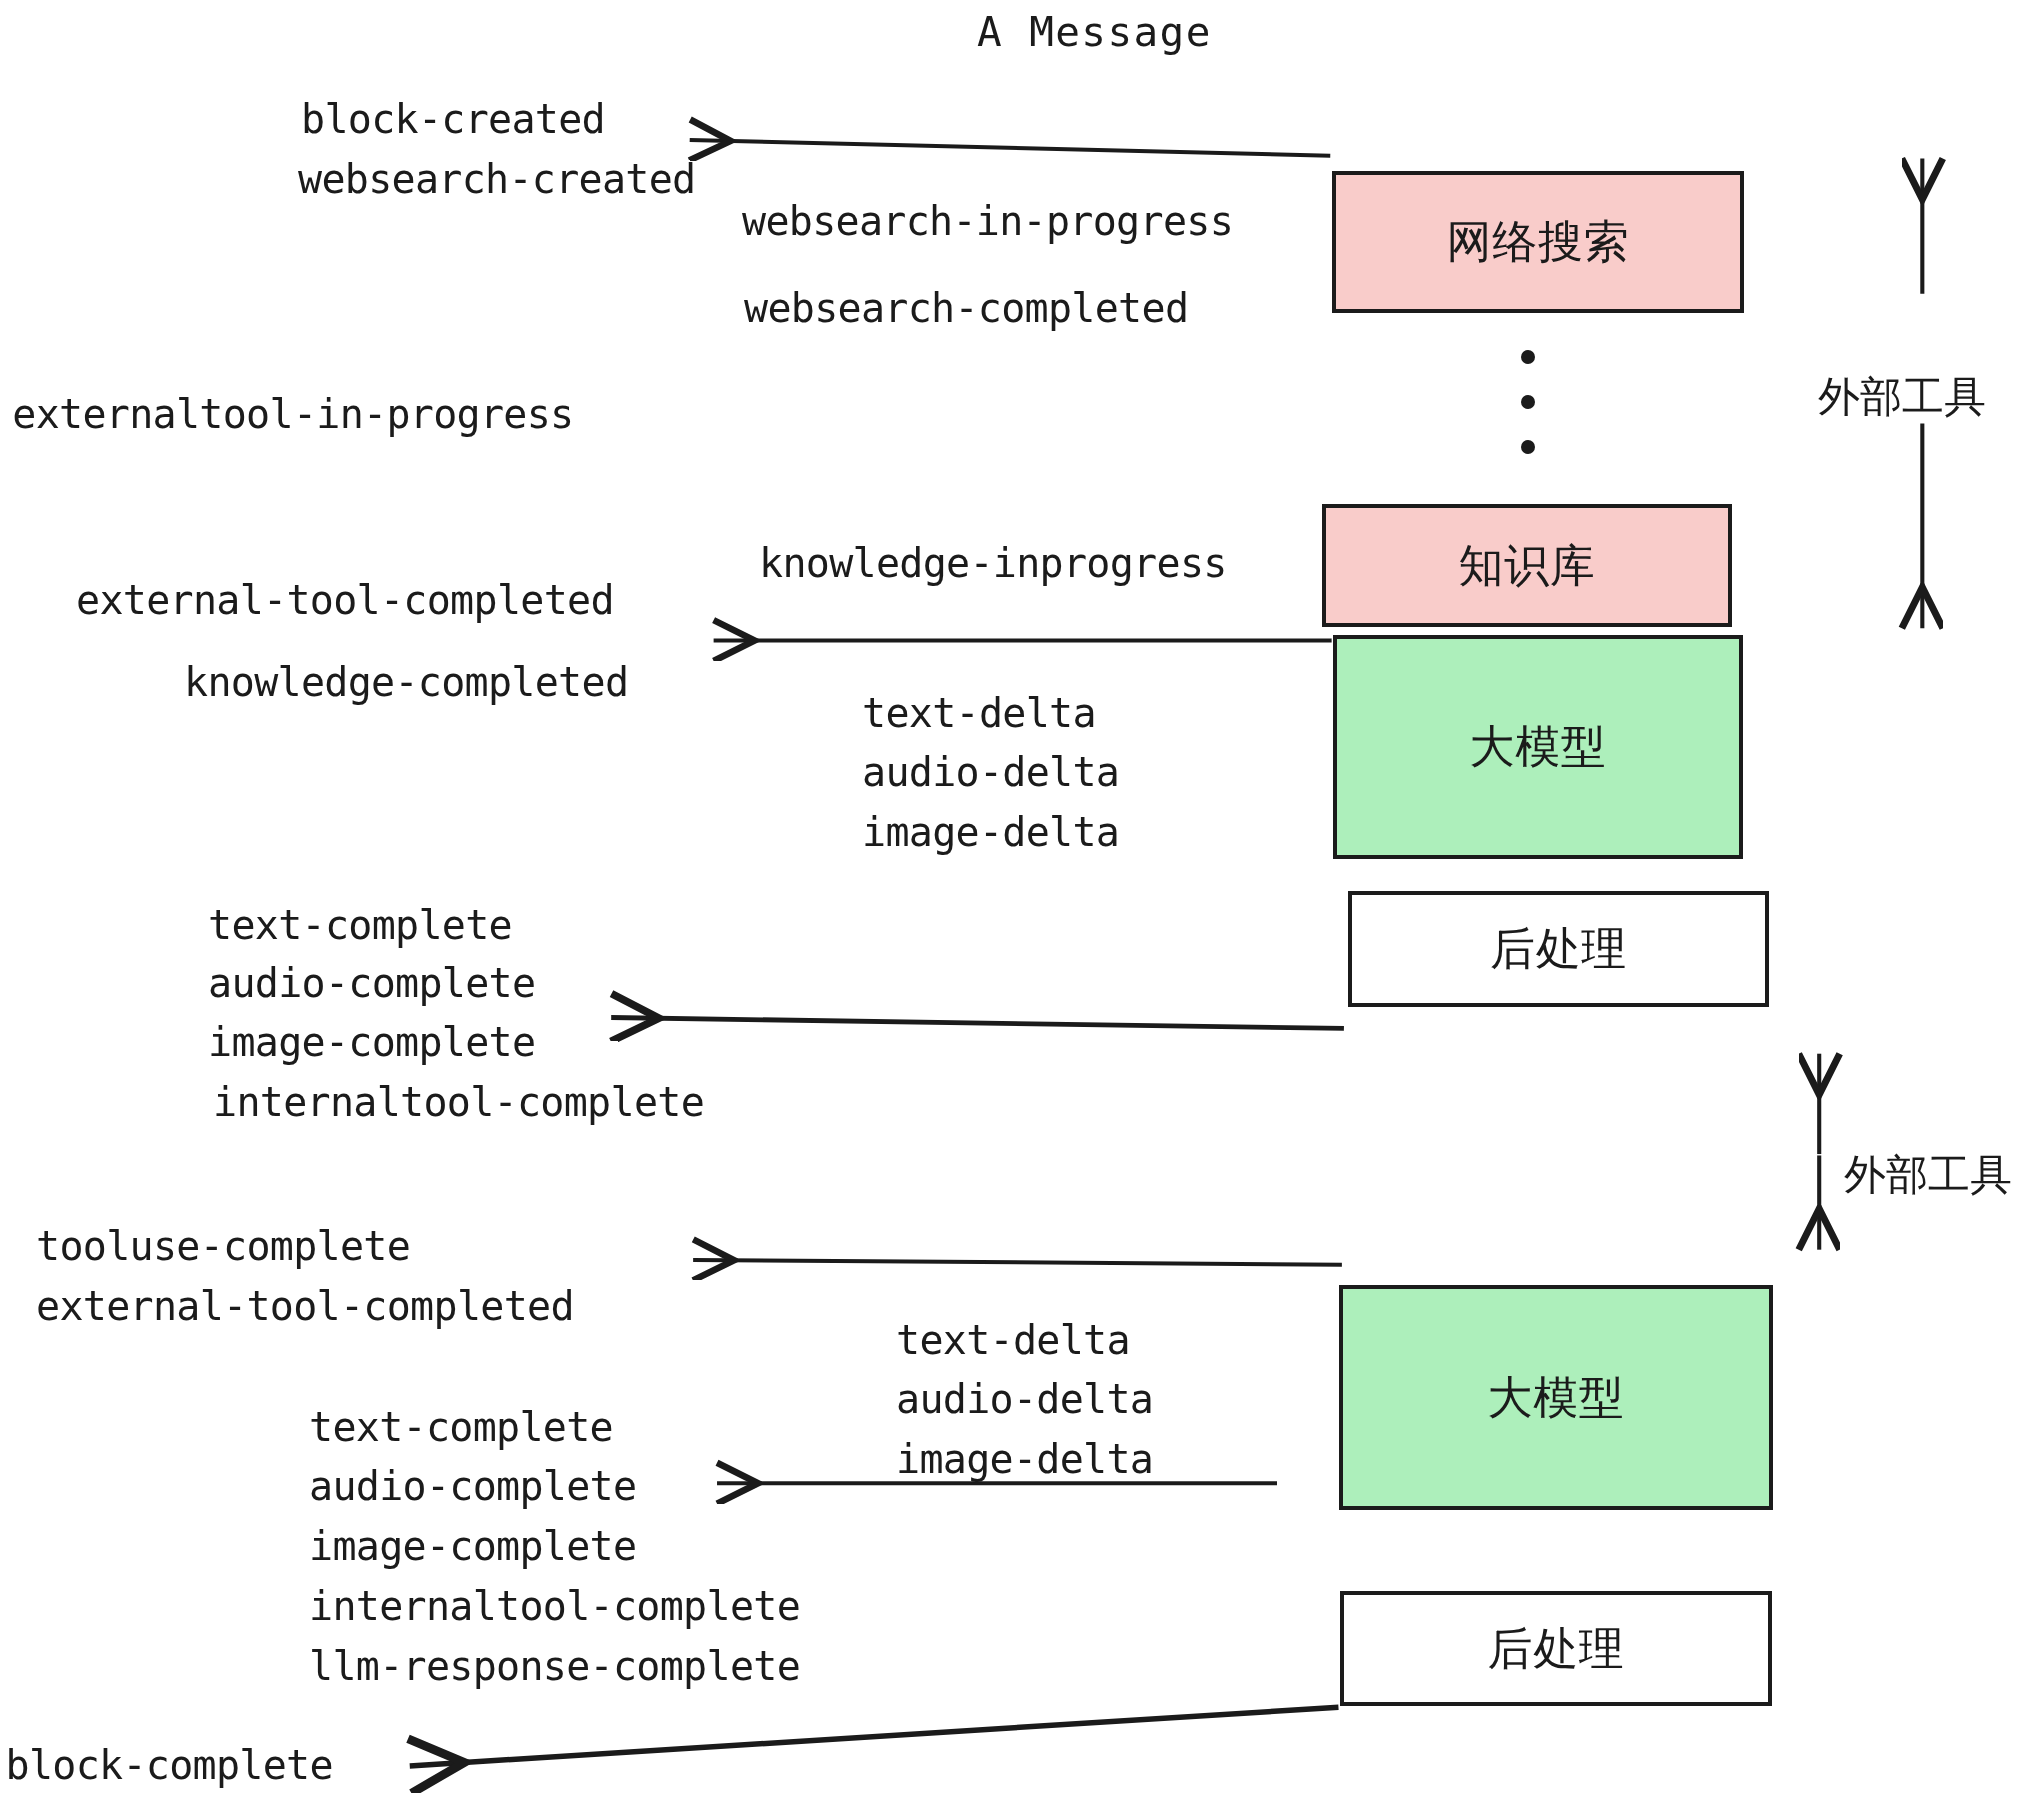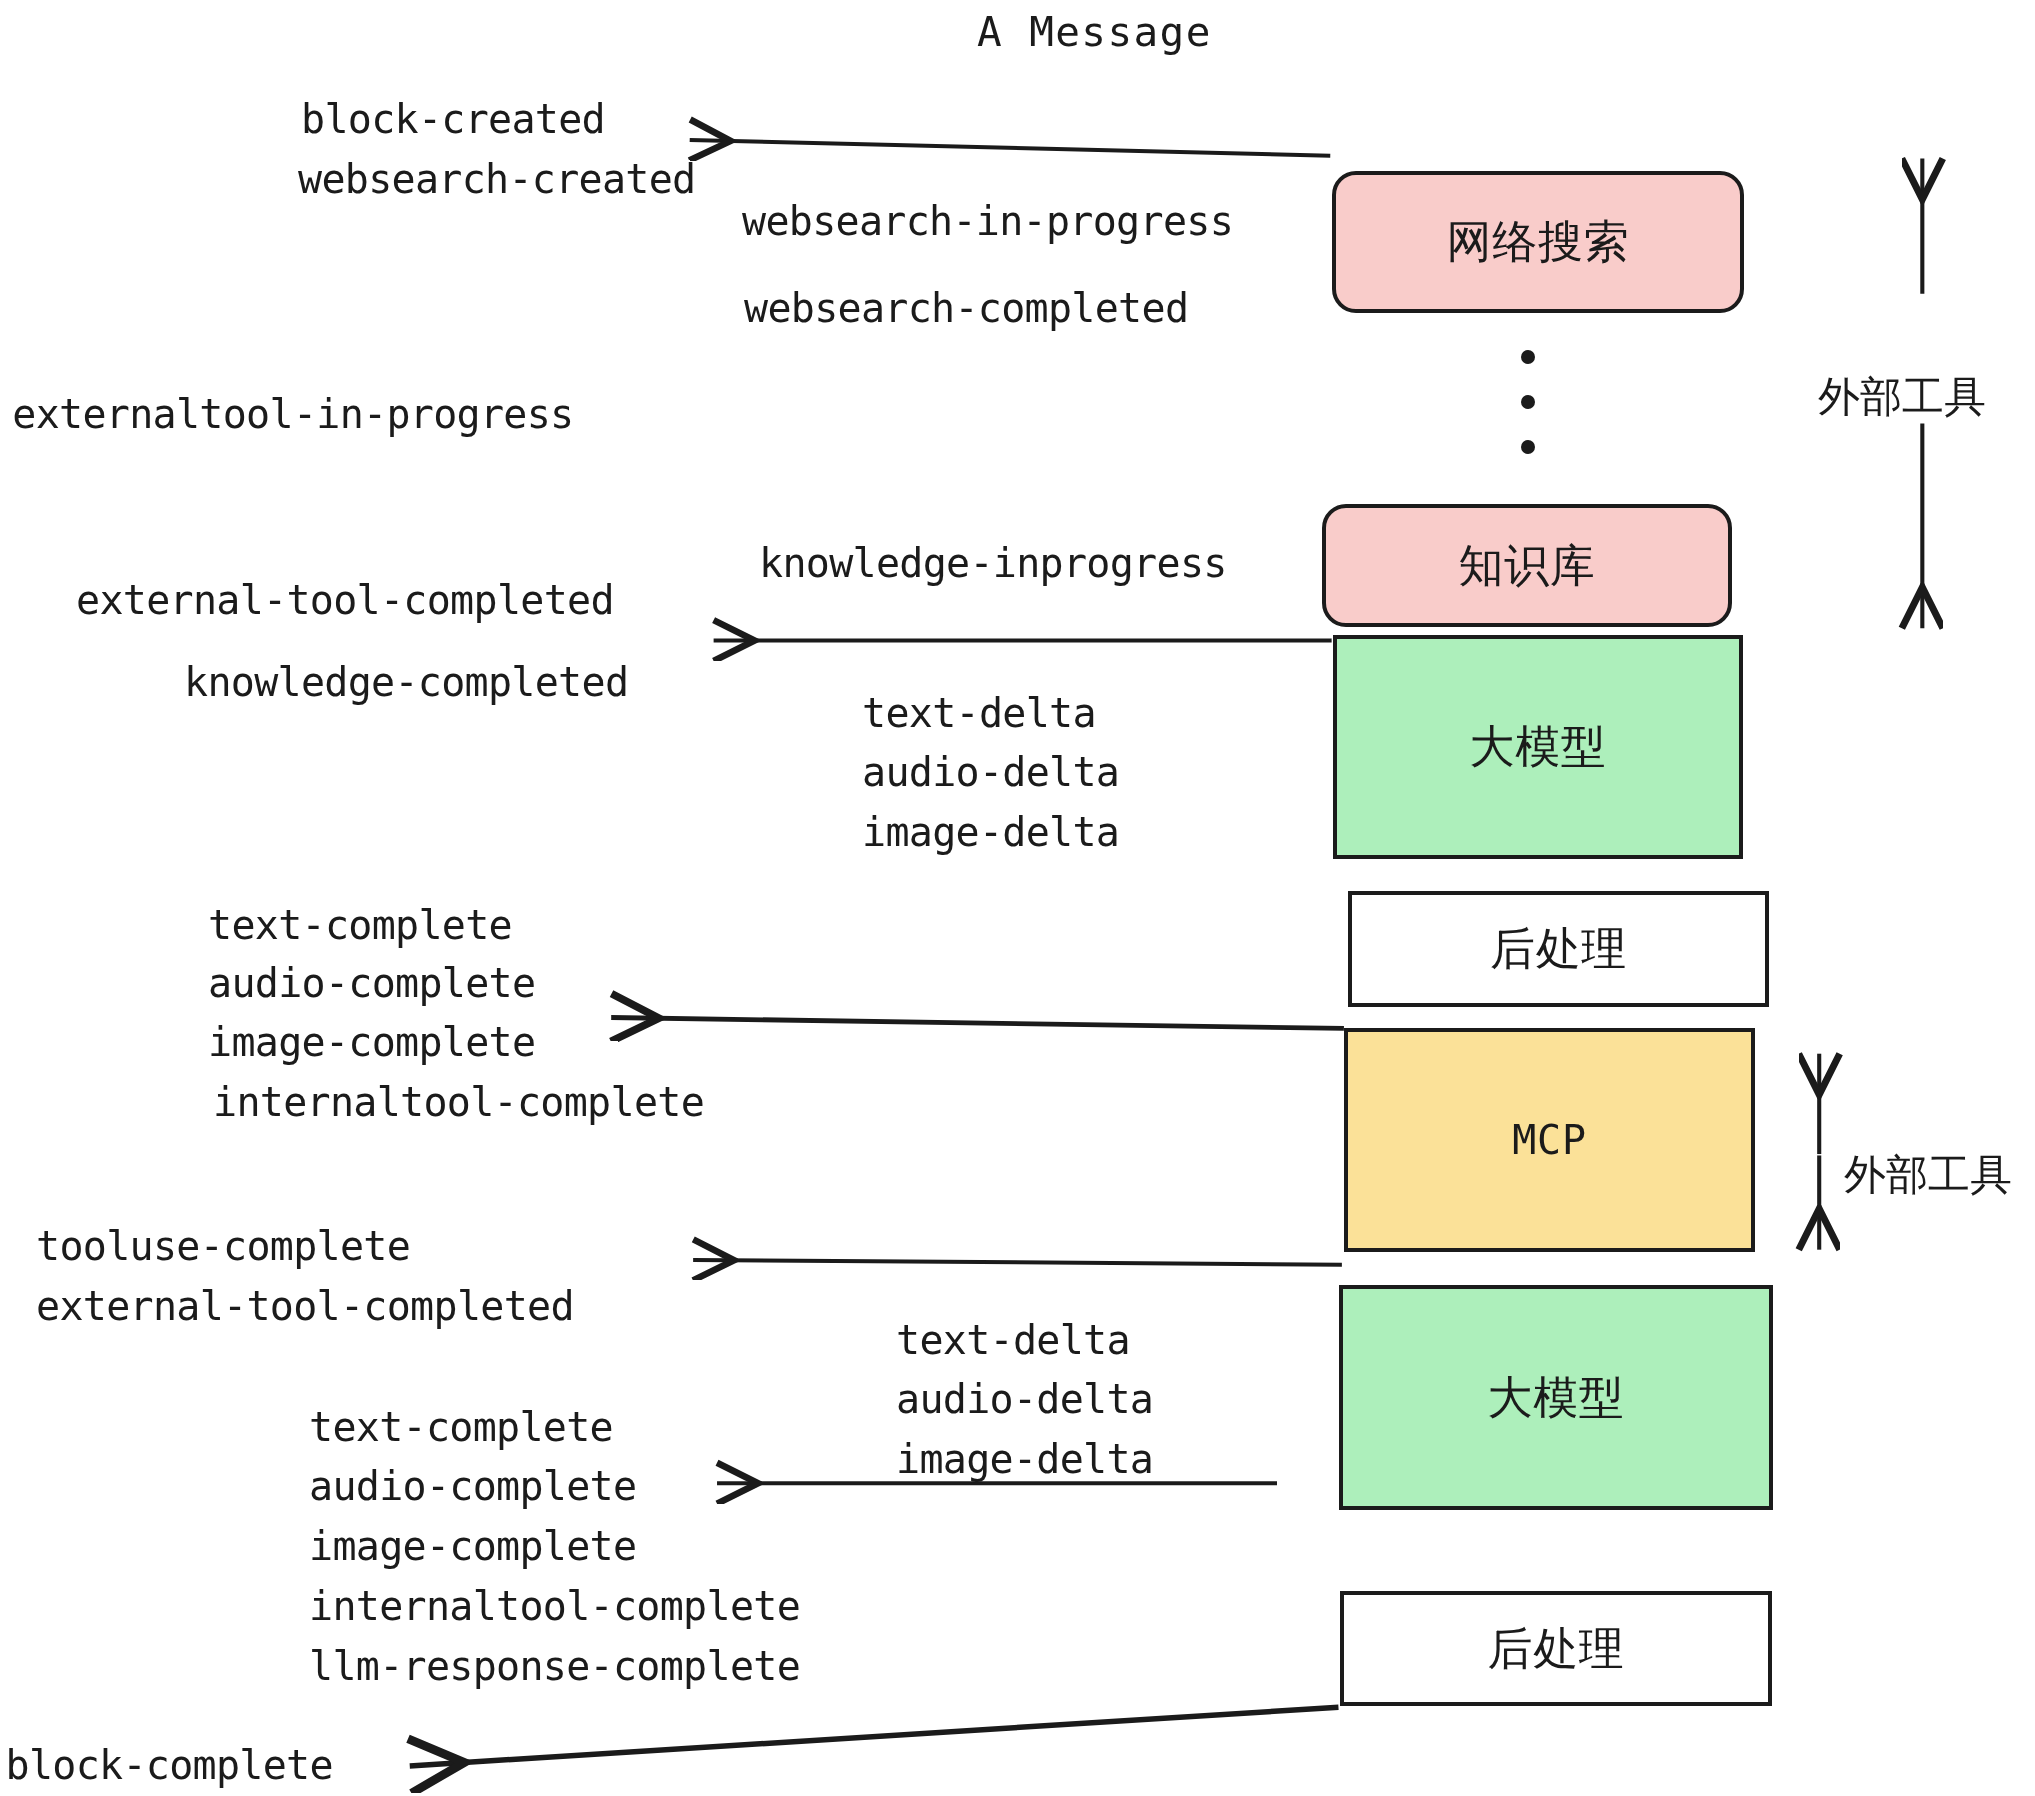--- a/index.html
+++ b/index.html
@@ -36,21 +36,21 @@
     box-sizing: border-box;
     border: 4.8px solid #1b1b1b;
     display: flex;
     align-items: center;
     justify-content: center;
     font-family: "DejaVu Sans", "Liberation Sans", sans-serif;
     font-size: 45px;
     color: #1b1b1b;
     letter-spacing: 0.7px;
   }
-  .node.pink   { background: #f9ccca; border-radius: 24px; }
+  .node.pink   { background: #f9ccca; }
   .node.green  { background: #adefbb; }
   .node.yellow { background: #fbe198; }
   .node.plain  { background: #ffffff; }
   .node.mcp-label {
     font-family: "DejaVu Sans Mono", "Liberation Mono", monospace;
     font-size: 40px;
   }
   .grouplabel {
     position: absolute;
     font-family: "DejaVu Sans", "Liberation Sans", sans-serif;
@@ -132,23 +132,20 @@
   </div>
 
   <div class="node green" style="left:1333px; top:635px; width:410px; height:224px;">
     <span>大模型</span>
   </div>
 
   <div class="node plain" style="left:1348px; top:891px; width:421px; height:116px;">
     <span>后处理</span>
   </div>
 
-  <div class="node yellow mcp-label" style="left:1344px; top:1028px; width:411px; height:224px;">
-    <span>MCP</span>
-  </div>
 
   <div class="node green" style="left:1339px; top:1285px; width:434px; height:225px;">
     <span>大模型</span>
   </div>
 
   <div class="node plain" style="left:1340px; top:1591px; width:432px; height:115px;">
     <span>后处理</span>
   </div>
 
   <div class="grouplabel" style="left:1818px; top:335px;">外部工具</div>

